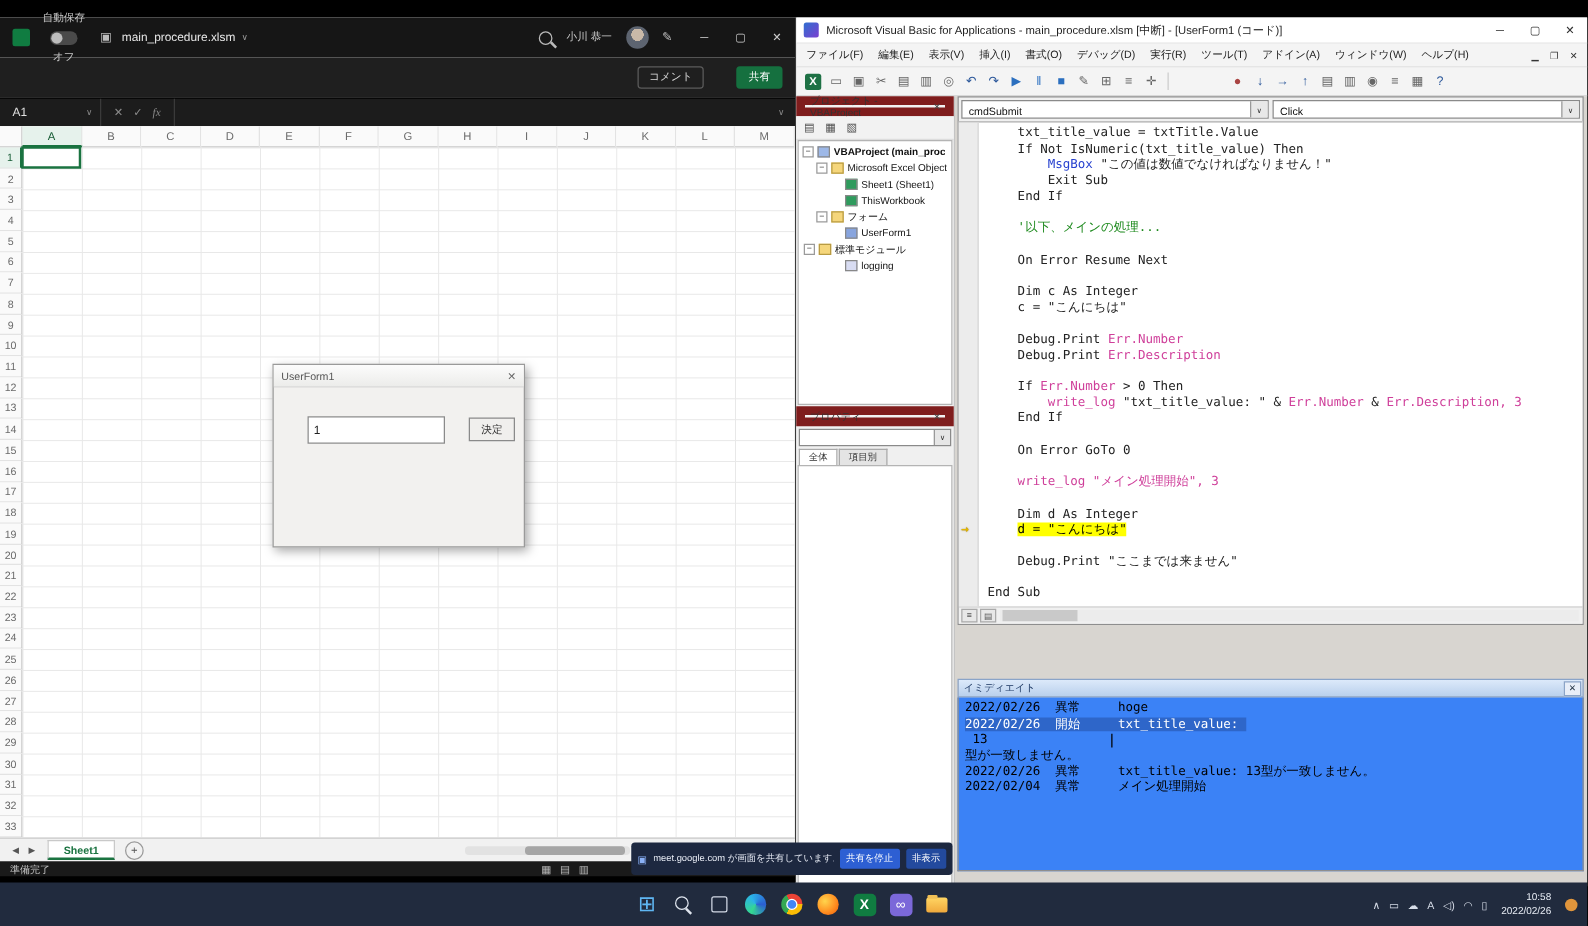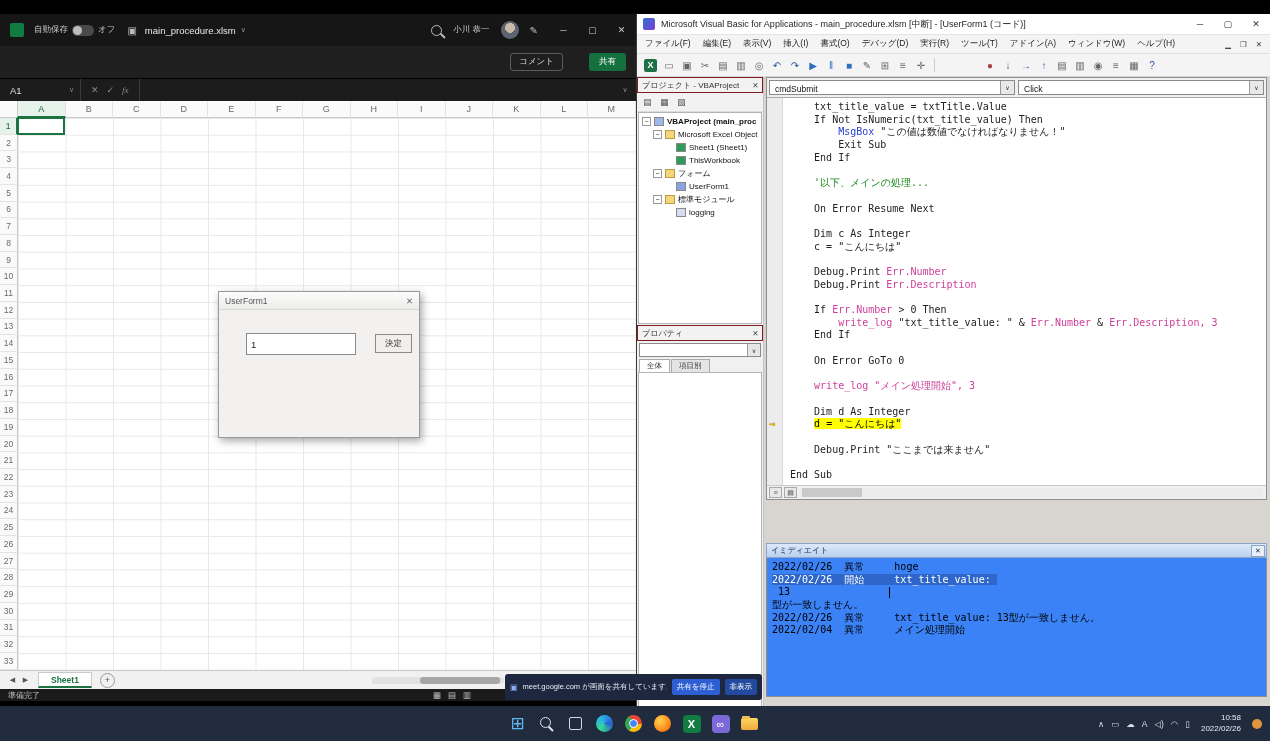--- a/index.html
+++ b/index.html
@@ -3,21 +3,21 @@
 <meta charset="utf-8">
 <style>
   html,body{margin:0;padding:0;background:#000;}
   .stage{position:relative;width:1270px;height:741px;background:#000;overflow:hidden;
          font-family:"Liberation Sans",sans-serif;}
 
   
   .xlwin{position:absolute;left:0;top:14px;width:636px;height:686px;background:#fff;}
   .xl-titlebar{height:32px;background:#161616;display:flex;align-items:center;padding-left:10px;color:#ddd;}
   .xl-appicon{width:14px;height:14px;background:#107c41;border-radius:2px;margin-right:10px;}
-  .autosave{display:flex;align-items:center;gap:4px;font-size:8.5px;color:#c8c8c8;}
+  .autosave{display:flex;align-items:center;gap:4px;font-size:8.5px;color:#c8c8c8;flex-direction:column;}
   .toggle{width:22px;height:11px;border-radius:6px;background:#4a4a4a;position:relative;}
   .toggle:after{content:"";position:absolute;left:1px;top:1px;width:9px;height:9px;border-radius:50%;background:#bdbdbd;}
   .save-ico{margin:0 8px 0 12px;color:#bbb;font-size:10px;}
   .fname{font-size:9.5px;color:#e8e8e8;white-space:nowrap;}
   .fchev{font-size:7px;color:#999;margin-left:5px;}
   .xl-tb-right{margin-left:auto;display:flex;align-items:center;gap:11px;}
   .mag{width:9px;height:9px;border:1.5px solid #bbb;border-radius:50%;position:relative;}
   .mag:after{content:"";position:absolute;width:6px;height:1.5px;background:#bbb;transform:rotate(45deg);right:-5px;bottom:-2px;}
   .uname{font-size:8.5px;color:#ccc;white-space:nowrap;}
   .avatar{width:18px;height:18px;border-radius:50%;background:radial-gradient(circle at 50% 38%,#c9b9a8 0 34%,#5d6470 35% 100%);}
@@ -81,21 +81,21 @@
   .vb-menu{padding:2px 6px;white-space:nowrap;}
   .vb-mdi{margin-left:auto;display:flex;gap:9px;padding-right:8px;font-size:7.5px;color:#333;}
   .vb-tools{height:22px;background:#f4f4f4;border-bottom:1px solid #d8d8d8;display:flex;align-items:center;padding-left:4px;}
   .tico{width:18px;height:18px;display:flex;align-items:center;justify-content:center;font-size:10px;color:#666;}
   .tico.boxed{width:13px;height:13px;margin:0 3px;border-radius:2px;color:#fff;font-size:9px;font-weight:bold;}
   .tsep{width:1px;height:14px;background:#ccc;margin:0 4px;}
   .tspacer{width:42px;}
 
   .vb-body{display:flex;height:632px;}
   .vb-left{flex:0 0 127px;width:127px;border-right:1px solid #c4c4c4;display:flex;flex-direction:column;background:#f0f0f0;box-sizing:border-box;}
-  .panel-h{height:16px;background:#f2f2f2;border:1px solid #7f1d1d;display:flex;align-items:center;font-size:8px;color:#333;padding-left:4px;box-sizing:border-box;}
+  .panel-h{height:16px;background:#f2f2f2;border:7px solid #7f1d1d;display:flex;align-items:center;font-size:8px;color:#333;padding-left:4px;box-sizing:border-box;}
   .panel-x{margin-left:auto;width:13px;text-align:center;font-size:7.5px;color:#444;}
   .proj-panel{height:248px;display:flex;flex-direction:column;}
   .proj-tools{height:18px;display:flex;align-items:center;gap:2px;padding-left:3px;background:#f2f2f2;border-bottom:1px solid #ddd;}
   .ptool{width:15px;height:15px;display:flex;align-items:center;justify-content:center;font-size:9px;color:#555;}
   .proj-tree{flex:1;background:#fff;border:1px solid #b4b4b4;margin:0 1px 1px 1px;overflow:hidden;font-size:8px;color:#111;padding-top:2px;}
   .tnode{display:flex;align-items:center;height:13px;white-space:nowrap;}
   .texp{width:9px;height:9px;border:1px solid #9a9a9a;display:flex;align-items:center;justify-content:center;font-size:7px;color:#333;background:#fff;margin-right:3px;flex:0 0 9px;line-height:1;box-sizing:border-box;}
   .ticon{width:10px;height:9px;border:1px solid #888;margin-right:3px;flex:0 0 10px;box-sizing:border-box;}
   .ti-project{background:#9db8e8;}.ti-folder{background:#f5d67b;border-color:#b89b43;}
   .ti-sheet{background:#2e9b5d;}.ti-workbook{background:#2e9b5d;}
@@ -399,21 +399,21 @@
               <div class="tnode" style="padding-left: 14px;">
                 <span class="texp">−</span>
                 <span class="ticon ti-folder"></span>
                 <span class="tlabel">フォーム</span>
               </div>
               <div class="tnode" style="padding-left: 25px;">
                 <span style="width: 12px;"></span>
                 <span class="ticon ti-form"></span>
                 <span class="tlabel">UserForm1</span>
               </div>
-              <div class="tnode" style="padding-left: 14px;">
+              <div class="tnode" style="padding-left: 4px;">
                 <span class="texp">−</span>
                 <span class="ticon ti-folder"></span>
                 <span class="tlabel">標準モジュール</span>
               </div>
               <div class="tnode" style="padding-left: 25px;">
                 <span style="width: 12px;"></span>
                 <span class="ticon ti-module"></span>
                 <span class="tlabel">logging</span>
               </div>
             </div>

